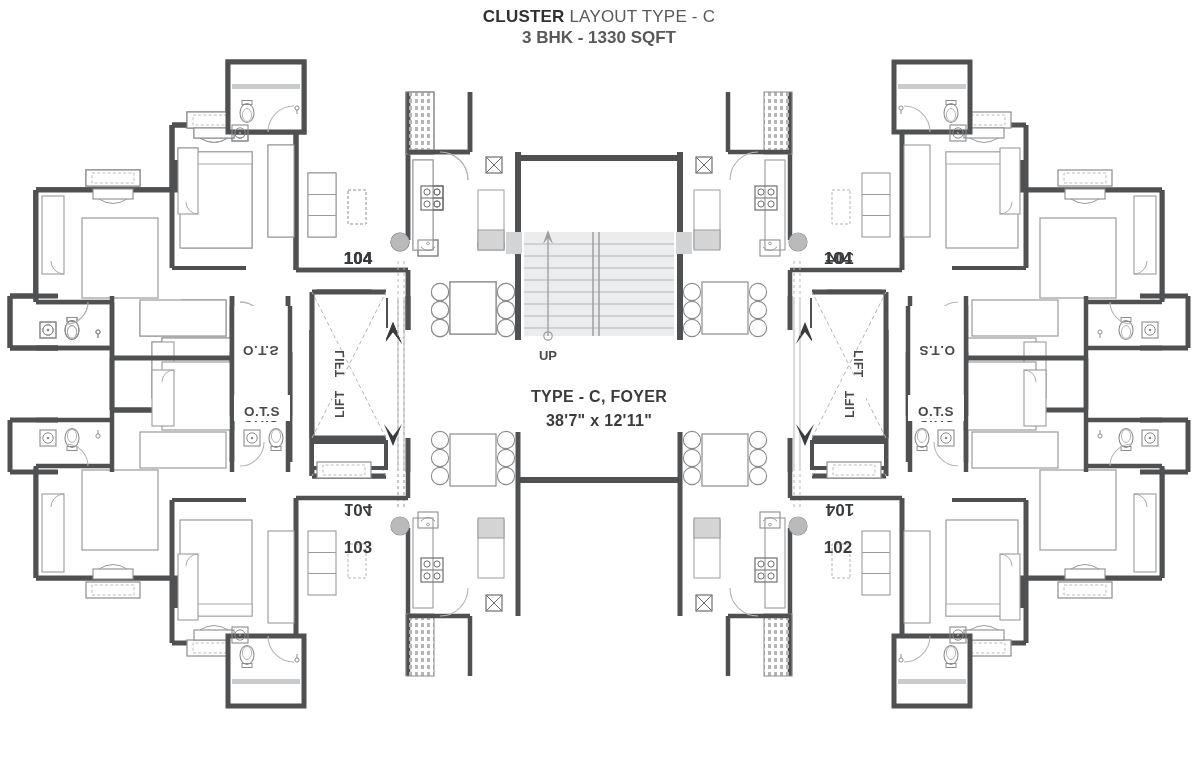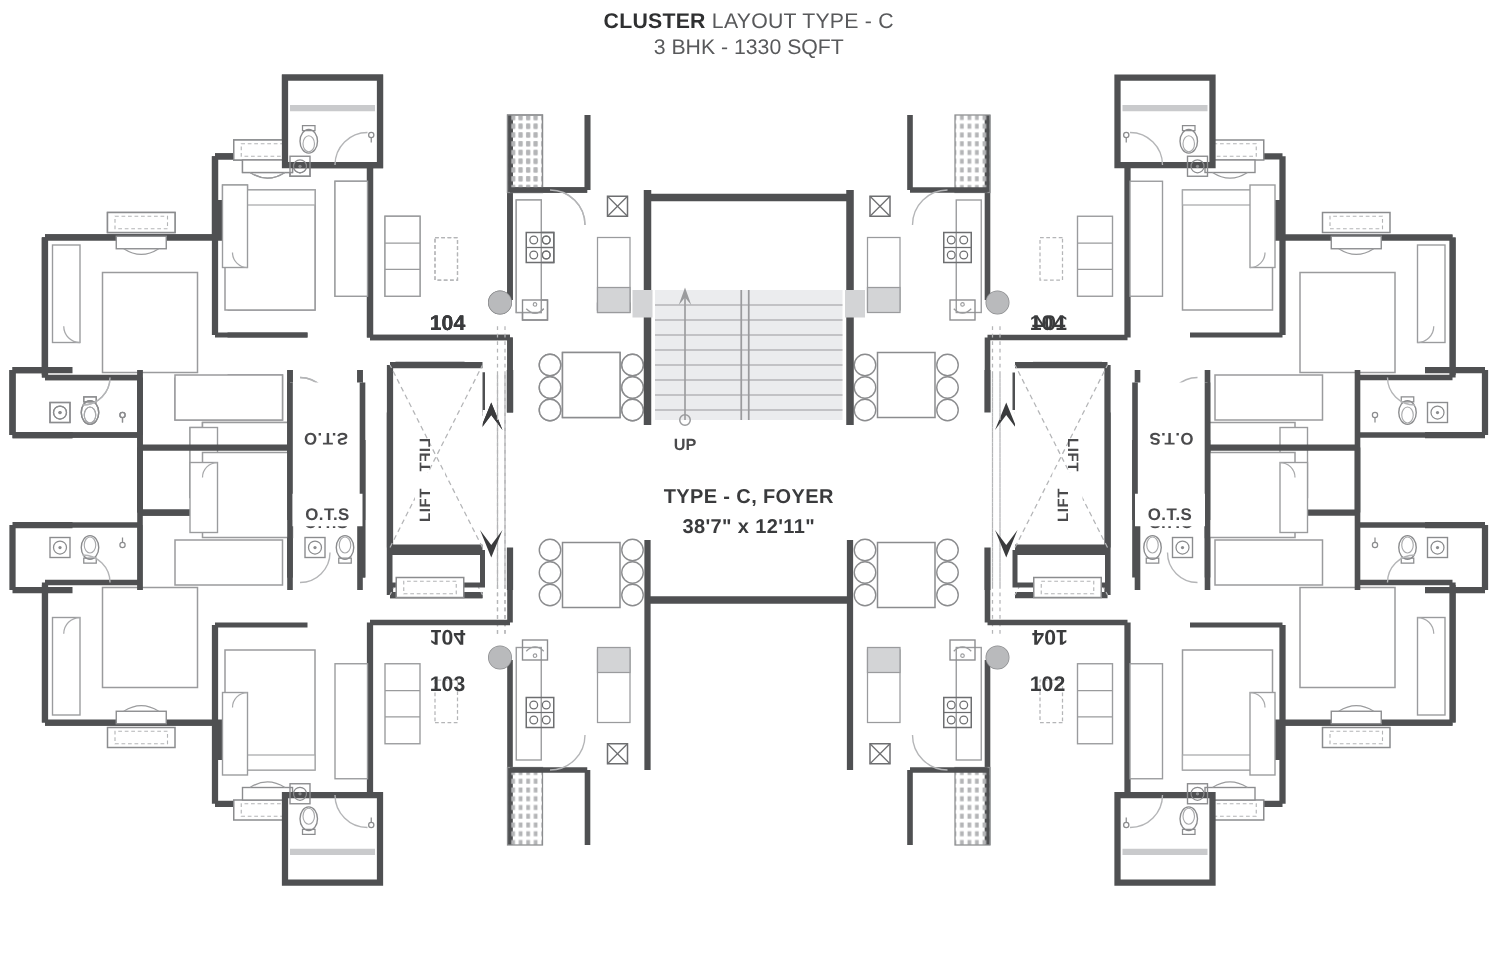--- a/index.html
+++ b/index.html
@@ -3,21 +3,21 @@
 <meta charset="utf-8">
 <style>
   html,body{margin:0;padding:0;background:#ffffff;}
   body{width:1198px;height:768px;overflow:hidden;
        font-family:"Liberation Sans",sans-serif;}
   #root{position:relative;width:974px;height:768px;background:#fff;}
   .title-block{position:absolute;left:0;top:6px;width:1198px;text-align:center;
     pointer-events:none;}
   .t1{font-size:17px;letter-spacing:.2px;color:#58595b;line-height:21px;}
   .t1 b{color:#2f3031;font-weight:bold;}
-  .t2{font-size:17px;color:#58595b;line-height:22px;font-weight:normal;}
+  .t2{font-size:17px;color:#58595b;line-height:22px;font-weight:bold;}
   .plan-svg{position:absolute;left:0;top:0;}
   text{font-family:"Liberation Sans",sans-serif;fill:#4a4a4c;}
   .lbl-unit{font-size:17px;font-weight:bold;fill:#3a3b3d;}
   .lbl-room{font-size:13.5px;font-weight:bold;fill:#4a4a4c;letter-spacing:.4px;}
   .lbl-lift{font-size:12px;font-weight:bold;fill:#4a4a4c;letter-spacing:.5px;}
   .lbl-up{font-size:13px;font-weight:bold;fill:#4a4a4c;}
   .lbl-foyer{font-size:16px;font-weight:bold;fill:#3a3b3d;letter-spacing:.3px;}
 </style>
 </head>
 <body>

